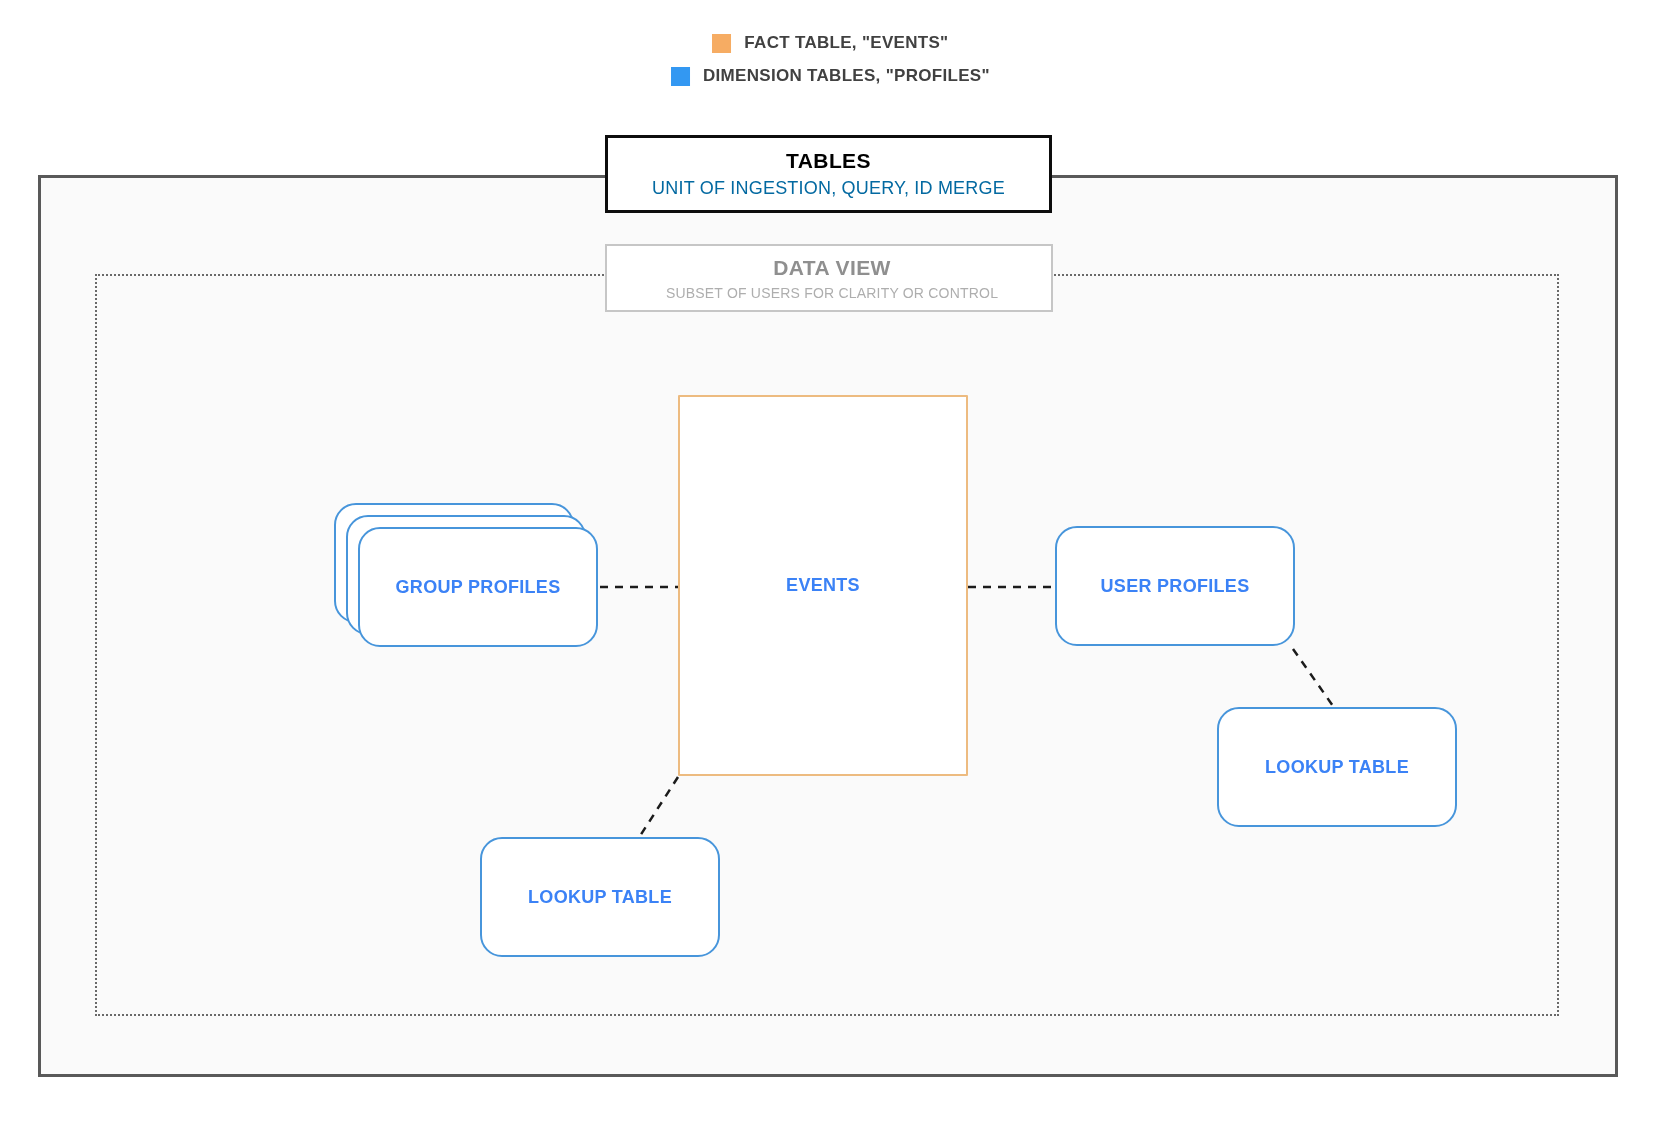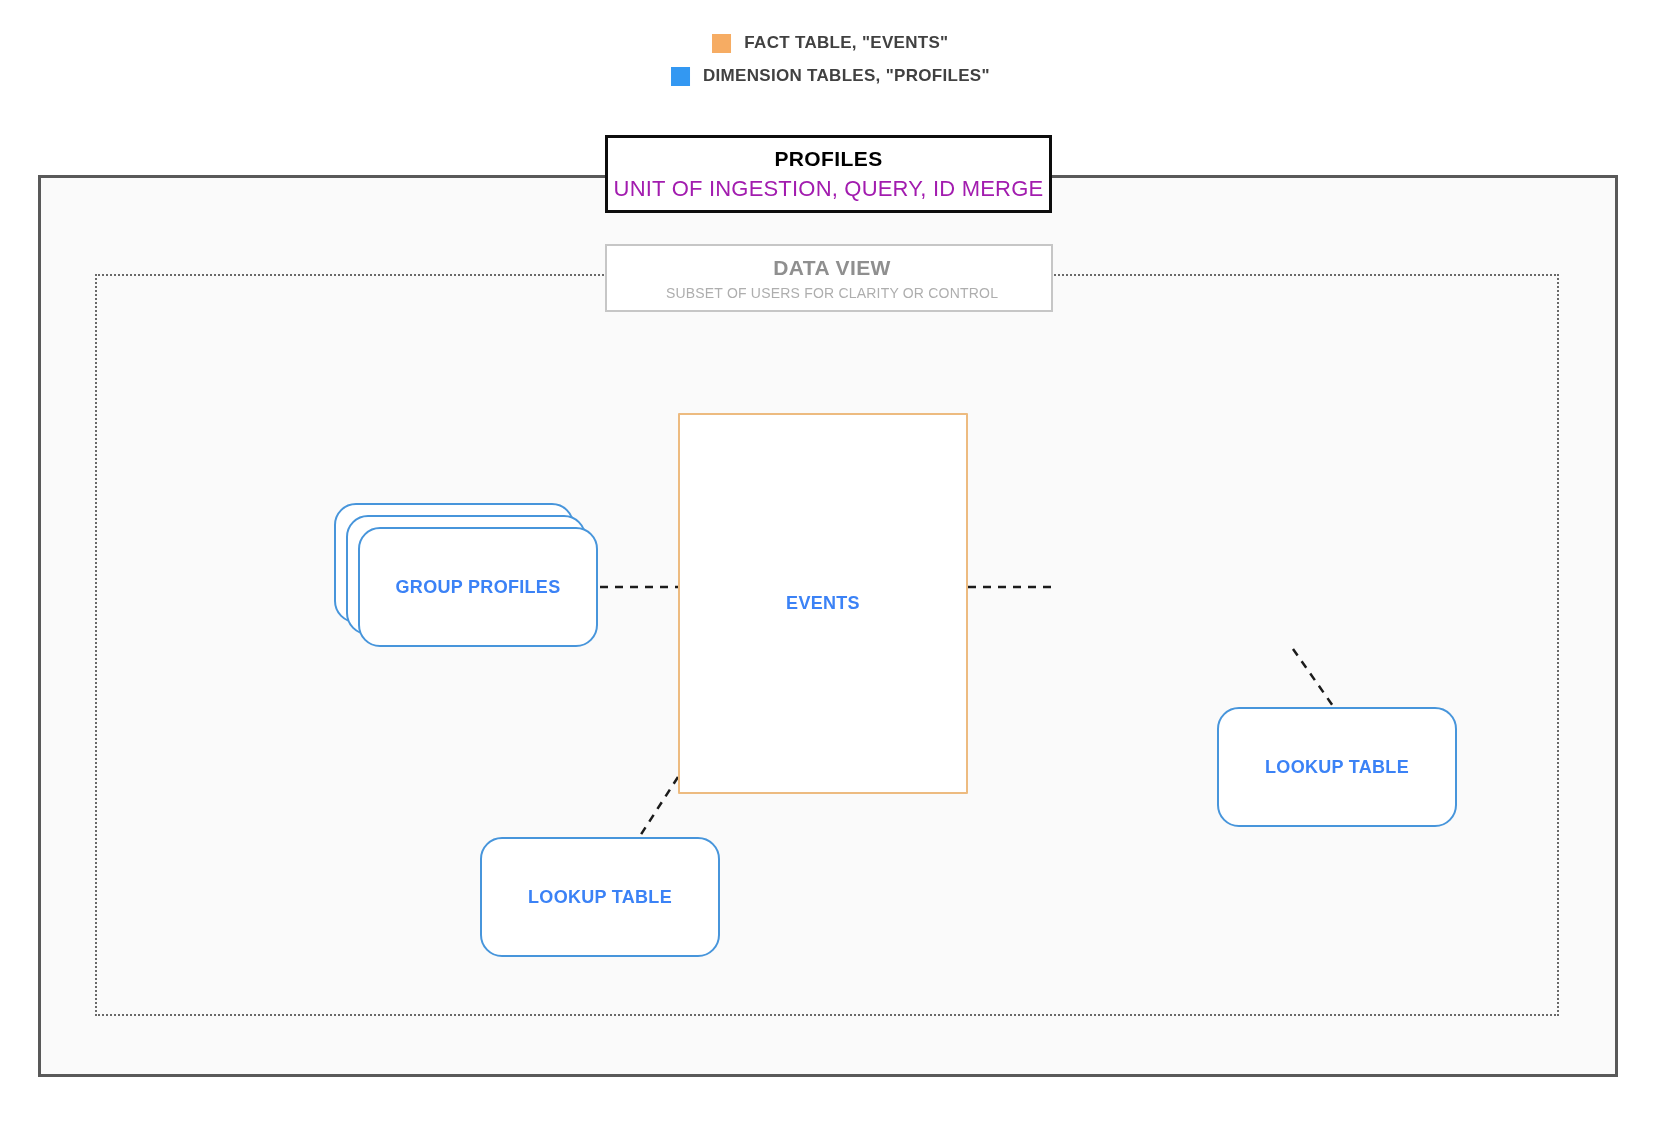--- a/index.html
+++ b/index.html
@@ -65,21 +65,21 @@
     background: #ffffff;
     text-align: center;
     z-index: 3;
   }
   .project-box {
     left: 605px; top: 135px;
     width: 447px; height: 78px;
     border: 3px solid #0d0d0d;
   }
   .project-box .hb-title { font-size: 21px; font-weight: bold; color: #000000; letter-spacing: 0.4px; }
-  .project-box .hb-subtitle { font-size: 22px; color: #a21caf; letter-spacing: 0.2px; }
+  .project-box .hb-subtitle { font-size: 18px; color: #0369a1; letter-spacing: 0.2px; }
 
   .dataview-box {
     left: 605px; top: 244px;
     width: 448px; height: 68px;
     border: 2px solid #c6c6c6;
     padding-left: 6px;
   }
   .dataview-box .hb-title { font-size: 21px; font-weight: bold; color: #8f8f8f; letter-spacing: 0.4px; }
   .dataview-box .hb-subtitle { font-size: 14px; color: #aeaeae; letter-spacing: 0.2px; }
 
@@ -133,21 +133,21 @@
       <span class="legend-swatch" style="background-color: rgb(51, 152, 242);"></span>
       <span class="legend-label">DIMENSION TABLES, "PROFILES"</span>
     </div>
   </div>
 
   <div class="outer-box"></div>
 
   <div class="dotted-box"></div>
 
   <div class="header-box project-box">
-    <div class="hb-title">PROFILES</div>
+    <div class="hb-title">TABLES</div>
     <div class="hb-subtitle">UNIT OF INGESTION, QUERY, ID MERGE</div>
   </div>
 
   <div class="header-box dataview-box">
     <div class="hb-title">DATA VIEW</div>
     <div class="hb-subtitle">SUBSET OF USERS FOR CLARITY OR CONTROL</div>
   </div>
 
   <svg class="connector-layer" viewBox="0 0 1664 1128" xmlns="http://www.w3.org/2000/svg">
     <line x1="600" y1="587" x2="678" y2="587" stroke="#1b1b1b" stroke-width="2.5" stroke-dasharray="8 7"></line>
@@ -155,24 +155,27 @@
     <line x1="1293" y1="649" x2="1333" y2="706" stroke="#1b1b1b" stroke-width="2.5" stroke-dasharray="8 7"></line>
     <line x1="678" y1="777" x2="640" y2="836" stroke="#1b1b1b" stroke-width="2.5" stroke-dasharray="8 7"></line>
   </svg>
 
   <div class="node node-dim stack-back" style="border-color: rgb(71, 149, 219);"></div>
   <div class="node node-dim stack-mid" style="border-color: rgb(71, 149, 219);"></div>
   <div class="node node-dim stack-front" style="border-color: rgb(71, 149, 219);">
     <span>GROUP PROFILES</span>
   </div>
 
-  <div class="node node-fact" style="border-color: rgb(237, 187, 128); margin-top: 18px;">
+  <div class="node node-fact" style="border-color: rgb(237, 187, 128);">
     <span>EVENTS</span>
   </div>
 
+  <div class="node node-dim user-profiles" style="border-color: rgb(71, 149, 219);">
+    <span>USER PROFILES</span>
+  </div>
 
   <div class="node node-dim lookup-table-right" style="border-color: rgb(71, 149, 219);">
     <span>LOOKUP TABLE</span>
   </div>
 
   <div class="node node-dim lookup-table-bottom" style="border-color: rgb(71, 149, 219);">
     <span>LOOKUP TABLE</span>
   </div>
 
 </div>

